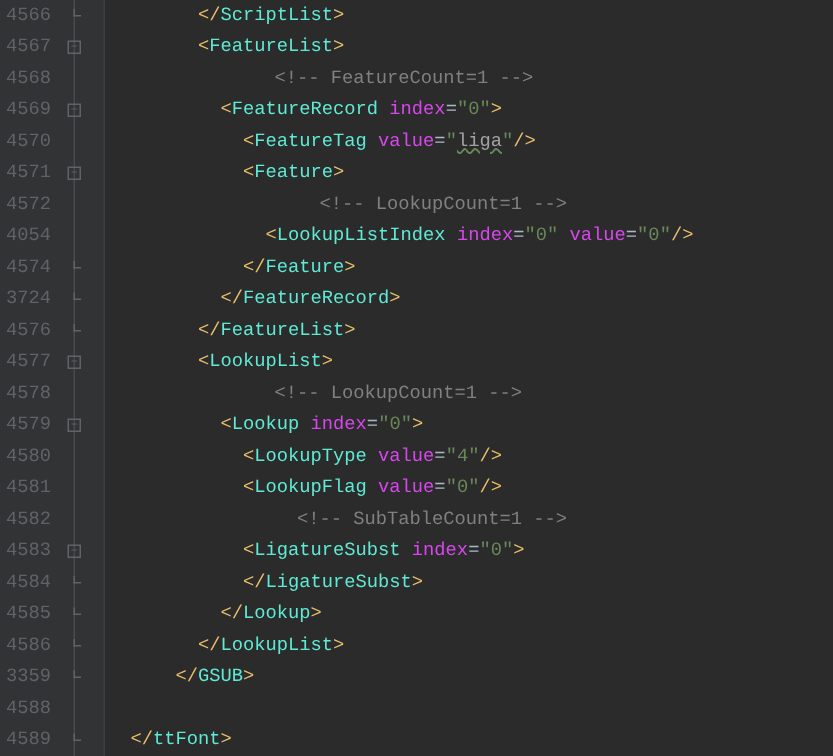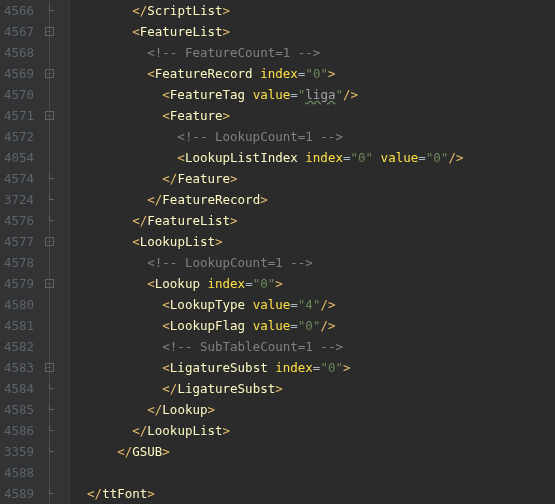--- a/index.html
+++ b/index.html
@@ -6,21 +6,21 @@
 body {
   background: #2b2b2b;
   font-family: 'Menlo', 'Consolas', monospace;
   font-size: 12.5px;
   line-height: 21px;
   color: #a9b7c6;
   width: 555px;
   height: 504px;
   overflow: hidden;
 }
-.editor { display: flex; height: 100%; }
+.editor { display: flex; height: 100%; font-family: Liberation Mono, monospace; }
 .gutter {
   background: #313335;
   color: #606366;
   text-align: right;
   padding: 0 8px 0 4px;
   user-select: none;
   flex-shrink: 0;
   width: 42px;
 }
 .fold-col {
@@ -50,25 +50,25 @@
 }
 .margin {
   background: #313335;
   width: 12px;
   flex-shrink: 0;
   border-right: 1px solid #3c3f41;
 }
 .code { padding-left: 2px; flex: 1; white-space: pre; }
 .code-line { height: 21px; }
 .gutter-line { height: 21px; }
-.tag { color: #fef9c3; }
-.attr { color: #fde047; }
+.tag { color: #5eead4; }
+.attr { color: #d946ef; }
 .eq { color: #a9b7c6; }
 .val { color: #6a8759; }
-.comment { color: #808080; }
+.comment { color: #808080; margin-left: 36px; }
 .bracket { color: #e8bf6a; }
 .liga { color: #a3a3a3; text-decoration: underline wavy #6a8759; }
 </style>
 </head>
 <body>
 
 <div class="editor">
   <div class="gutter" id="gutter">
       <div class="gutter-line">4566</div>
       <div class="gutter-line">4567</div>

